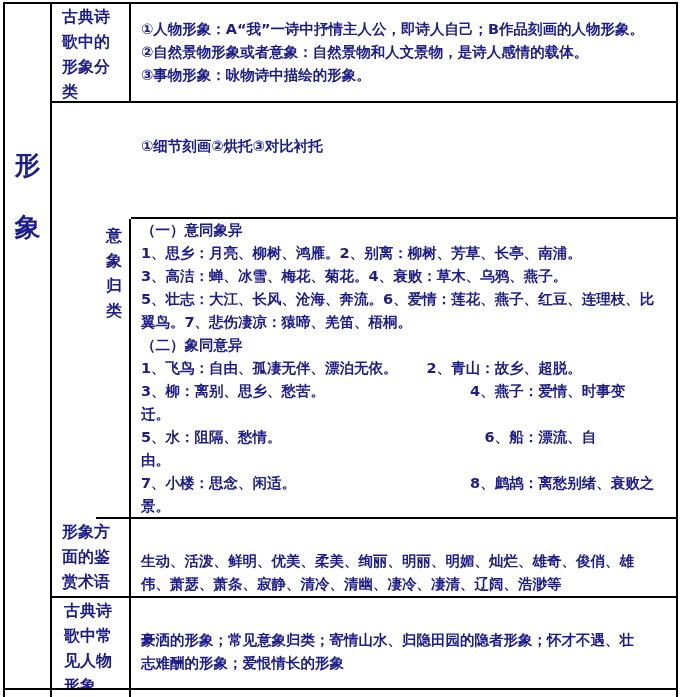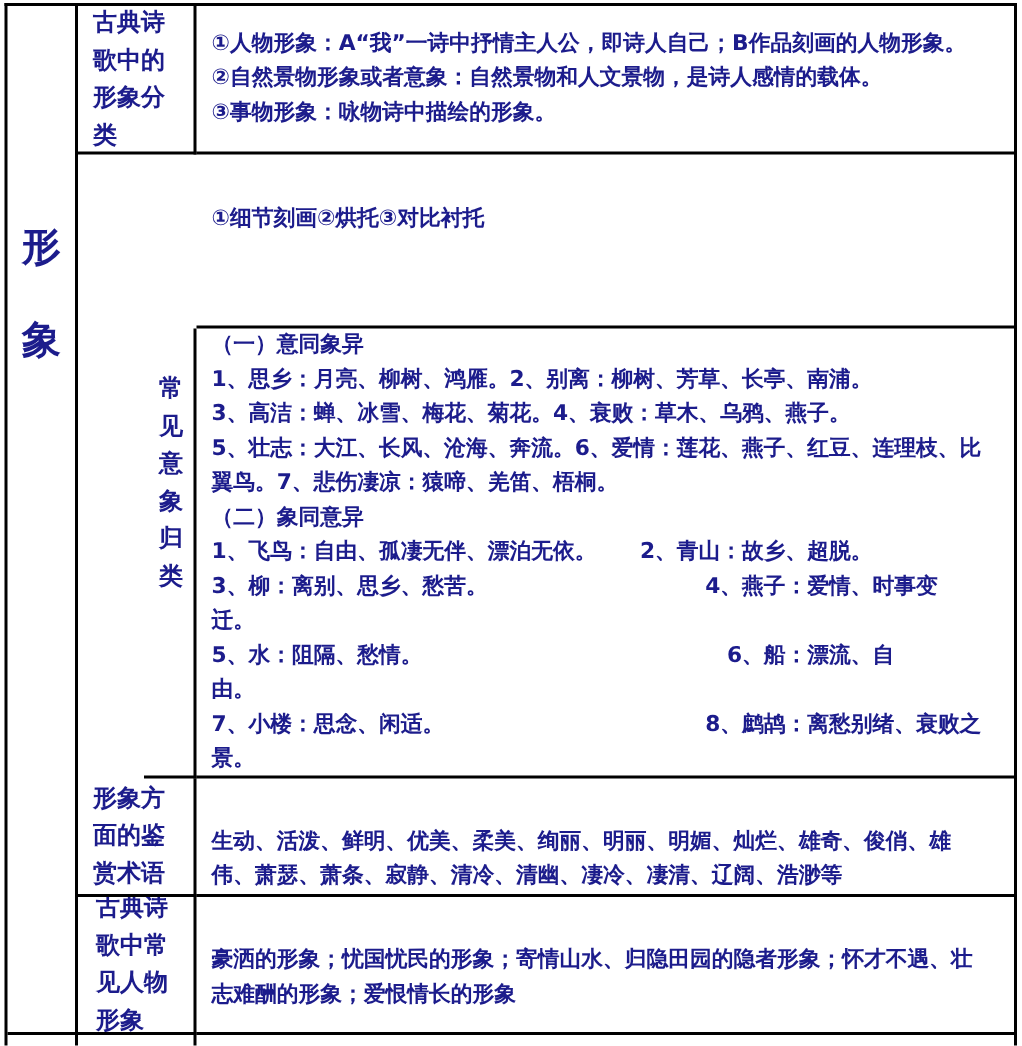--- a/index.html
+++ b/index.html
@@ -30,23 +30,22 @@
     grid-column:1;grid-row:1 / 6;
     display:flex;flex-direction:column;align-items:center;
     padding-top:147px;
   }
   .side-char{
     display:block;font-size:26px;line-height:28px;
   }
   .side-char + .side-char{margin-top:34px;}
   
   .hdr-cell{
-    display:flex;align-items:center;
+    display:flex;
     padding:0 10px;
-    font-family:Liberation Serif, serif;
   }
   .hdr-text{
     font-size:16px;line-height:25px;
     word-break:break-all;
   }
   .bias-up .hdr-text{transform:translateY(-46px);}
   
   .content-cell{
     display:flex;align-items:center;
     padding:0 8px 0 10px;
@@ -105,21 +104,21 @@
   </div>
   <div class="cell last-col content-cell v-top" style="grid-column:3;grid-row:4;">
     <div class="content-text">生动、活泼、鲜明、优美、柔美、绚丽、明丽、明媚、灿烂、雄奇、俊俏、雄
 伟、萧瑟、萧条、寂静、清冷、清幽、凄冷、凄清、辽阔、浩渺等</div>
   </div>
 
   <div class="cell hdr-cell" style="grid-column:2;grid-row:5;padding-left:12px;">
     <div class="hdr-text">古典诗歌中常见人物形象</div>
   </div>
   <div class="cell last-col content-cell v-top" style="grid-column:3;grid-row:5;">
-    <div class="content-text">豪洒的形象；忧国忧民的形象；寄情山水、归隐田园的隐者形象；怀才不遇、壮
+    <div class="content-text">豪洒的形象；常见意象归类；寄情山水、归隐田园的隐者形象；怀才不遇、壮
 志难酬的形象；爱恨情长的形象</div>
   </div>
 
   <div class="cell stub" style="grid-column:1;grid-row:6;"></div>
   <div class="cell stub" style="grid-column:2;grid-row:6;"></div>
   <div class="cell stub last-col" style="grid-column:3;grid-row:6;"></div>
 
 </div>
 
 </body></html>

